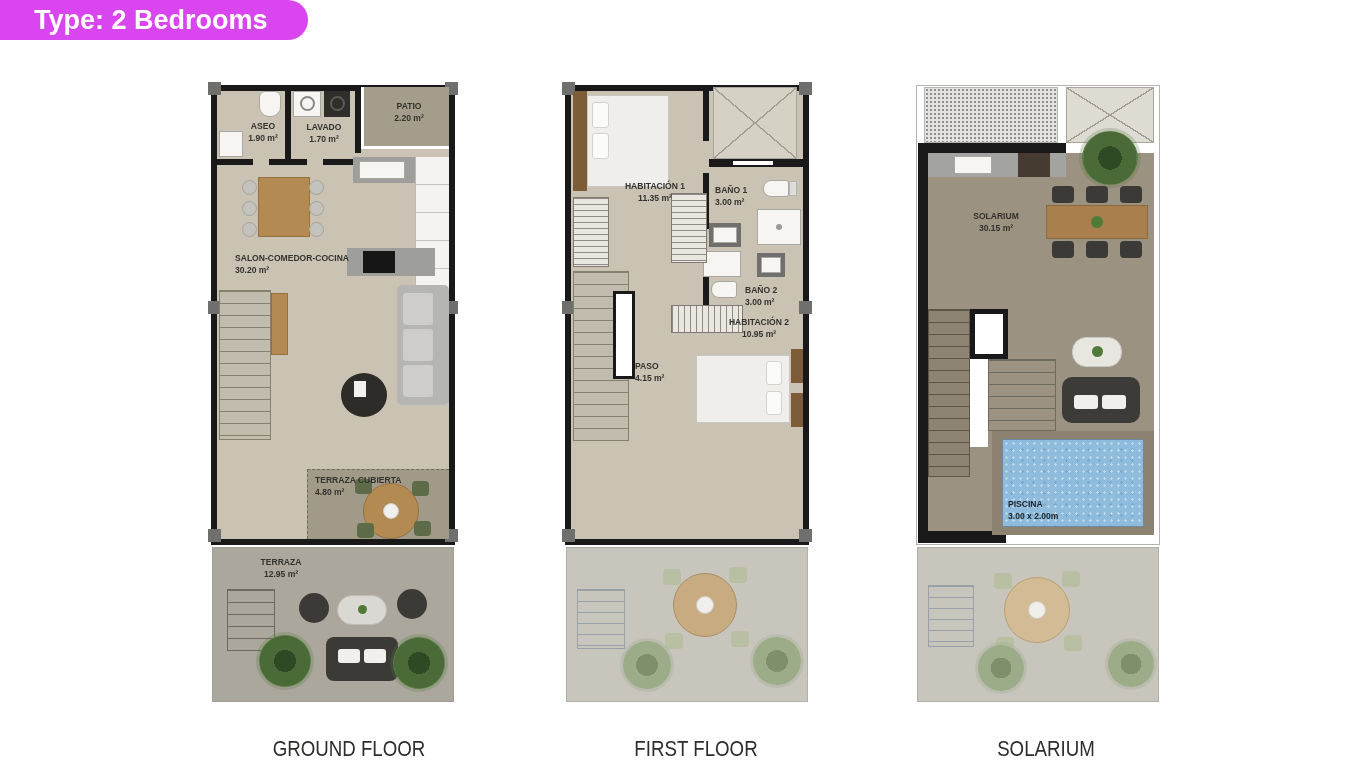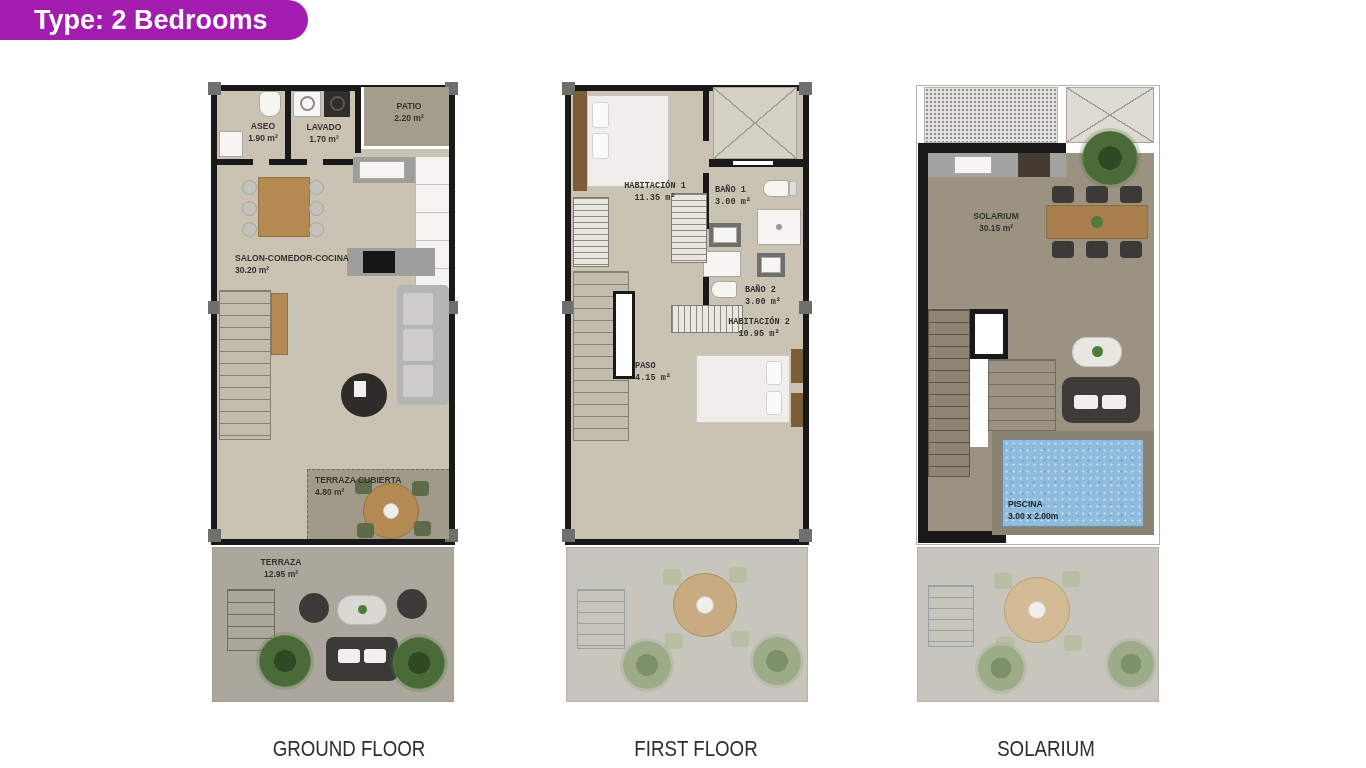--- a/index.html
+++ b/index.html
@@ -1,19 +1,19 @@
 <!DOCTYPE html>
 <html><head>
 <meta charset="utf-8">
 <style>
   html,body{margin:0;padding:0;background:#fff;}
   .stage{position:relative;width:1366px;height:768px;background:#ffffff;overflow:hidden;
          font-family:"Liberation Sans",sans-serif;}
   .a{position:absolute;}
-  .badge{position:absolute;left:0;top:0;height:40px;background:#a21caf;color:#fff;
+  .badge{position:absolute;left:0;top:0;height:40px;background:#d946ef;color:#fff;
          font-weight:bold;font-size:27px;line-height:40px;padding:0 40px 0 34px;
          border-radius:0 20px 20px 0;}
   .plan{position:absolute;top:85px;width:244px;height:622px;}
   .building{position:absolute;left:0;top:0;width:244px;height:460px;background:#cac3b4;
             border:6px solid #191919;box-sizing:border-box;}
   .so-frame{position:absolute;left:0;top:0;width:244px;height:460px;background:#fff;
             border:1px solid #b5b3ae;box-sizing:border-box;}
   .terrace{position:absolute;left:1px;top:462px;width:242px;height:155px;box-sizing:border-box;
            border:1px solid #a09d94;background:#aba79c;}
   .terrace.faded{background:#c8c5bd;border-color:#b3b0a9;}
@@ -144,21 +144,21 @@
     <div class="rlabel" style="left:104px;top:390px;width:110px;">
       <div>TERRAZA CUBIERTA</div>
       <div>4.80 m²</div>
     </div>
     <div class="rlabel c" style="left:28px;top:472px;width:84px;">
       <div>TERRAZA</div>
       <div>12.95 m²</div>
     </div>
   </div>
 
-  <div class="plan" style="left:565px;font-family:Liberation Mono, monospace;">
+  <div class="plan" style="left:565px;">
     <div class="building"></div>
     <div class="pillar" style="left:-3px;top:-3px;"></div>
     <div class="pillar" style="left:-3px;top:216px;"></div>
     <div class="pillar" style="left:-3px;top:444px;"></div>
     <div class="pillar" style="left:234px;top:-3px;"></div>
     <div class="pillar" style="left:234px;top:216px;"></div>
     <div class="pillar" style="left:234px;top:444px;"></div>
 
     <div class="a xbox" style="left:148px;top:2px;width:84px;height:72px;"></div>
     <div class="wall" style="left:144px;top:74px;width:94px;height:8px;"></div>

